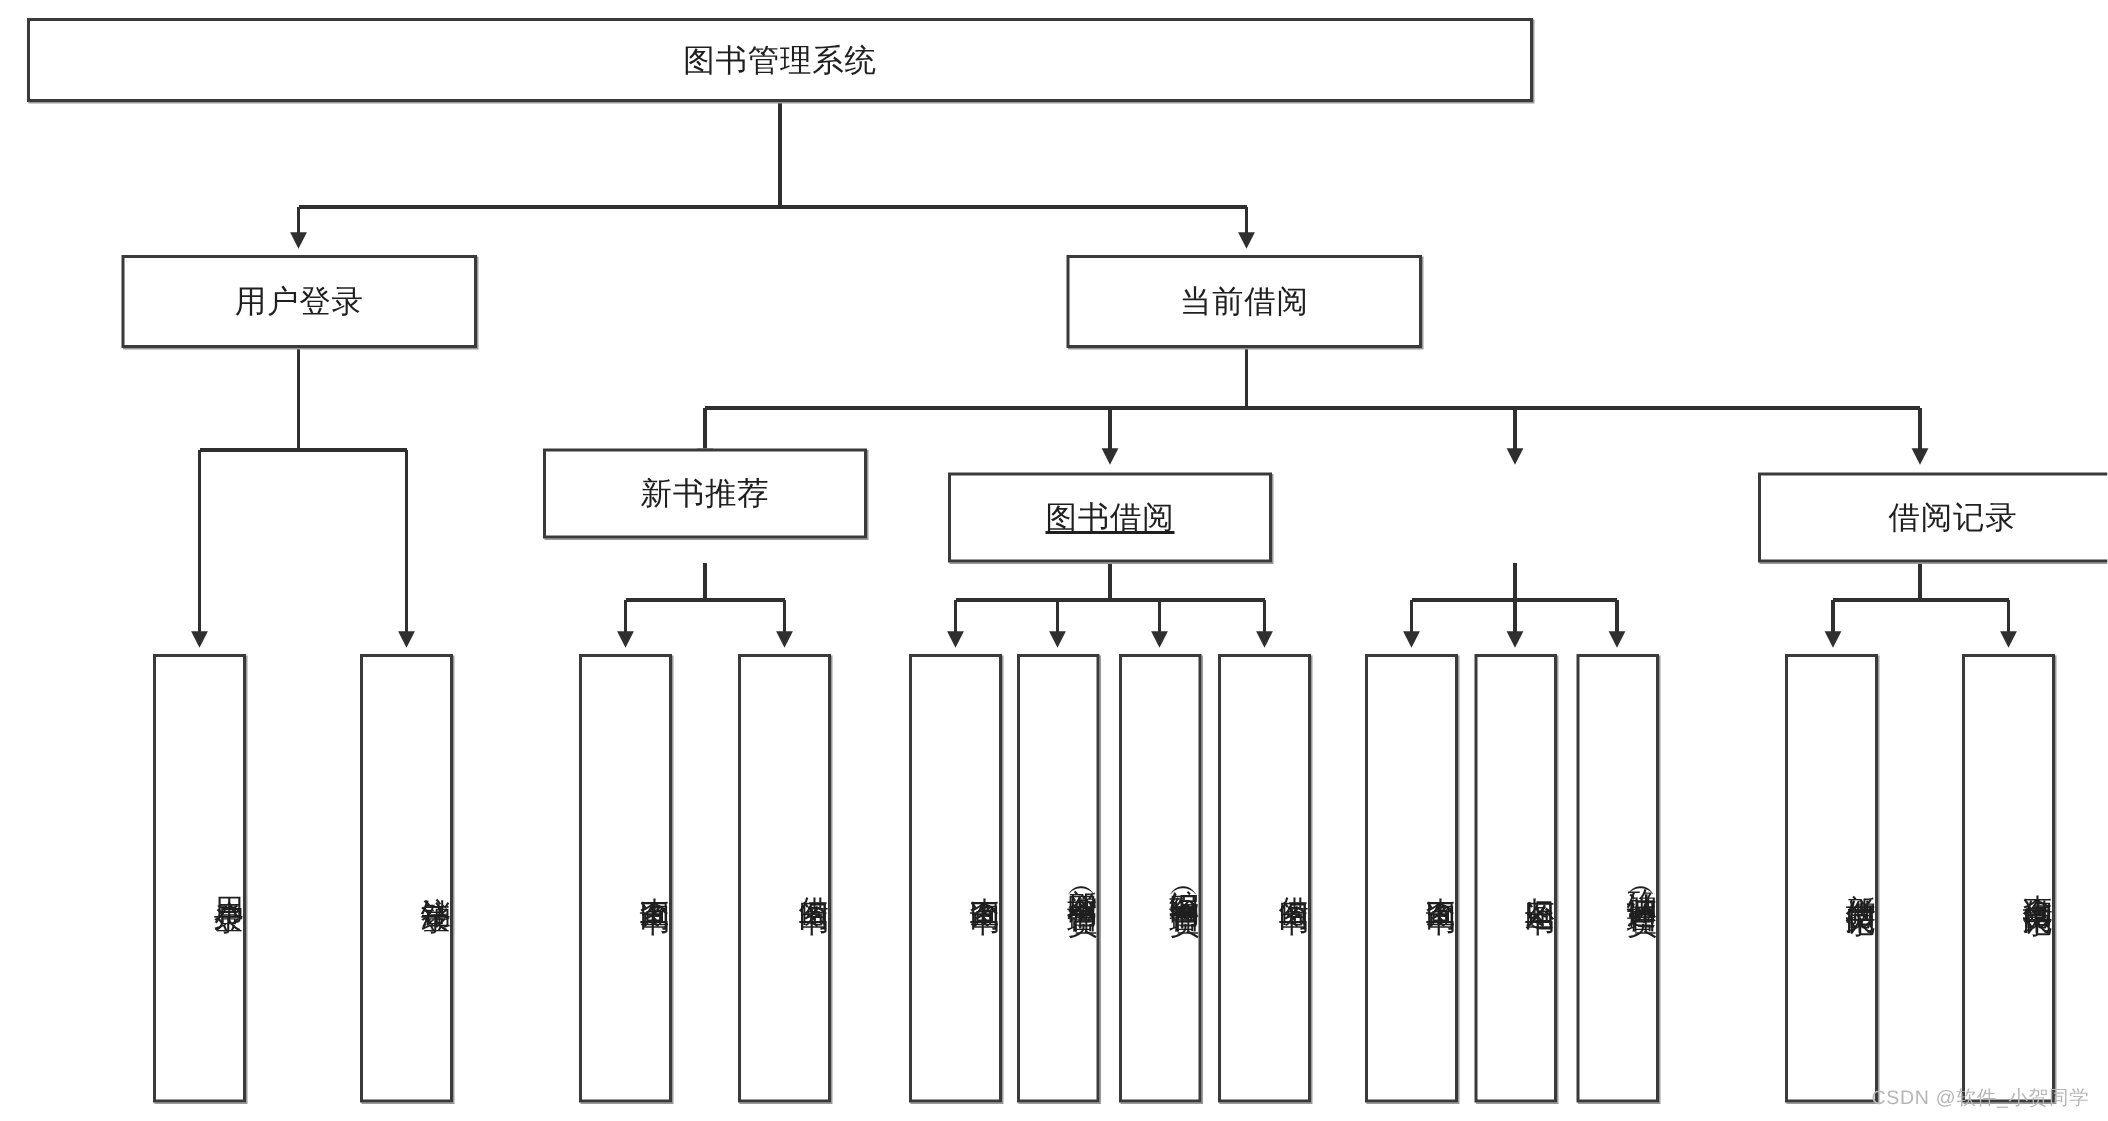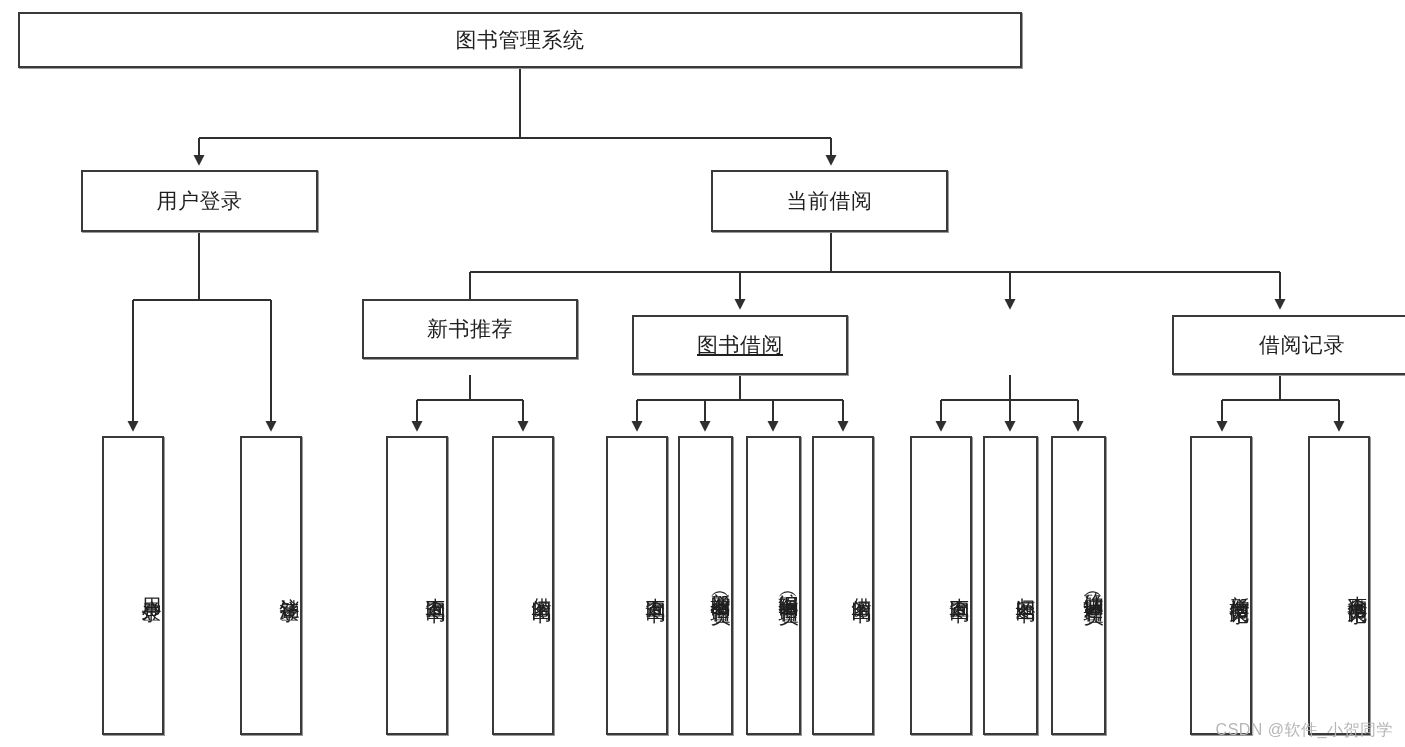--- a/index.html
+++ b/index.html
@@ -55,21 +55,21 @@
     line-height: 1.05;
     white-space: nowrap;
   }
   .node.horiz .cap {
     white-space: nowrap;
   }
   #watermark {
     position: absolute;
     right: 12px;
     bottom: 6px;
-    font-size: 16px;
+    font-size: 13px;
     color: #b6b6b6;
     letter-spacing: 0.5px;
     z-index: 5;
     white-space: nowrap;
   }
 </style>
 </head>
 <body>
 
 <div id="canvas">

